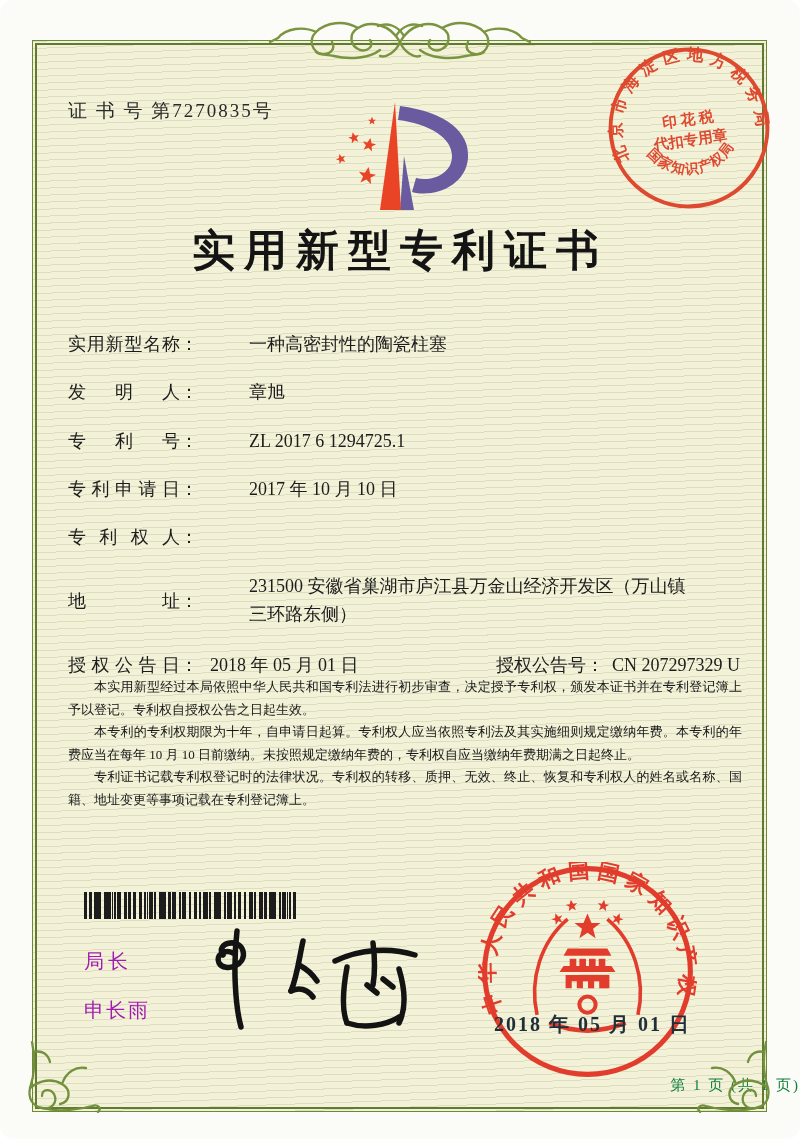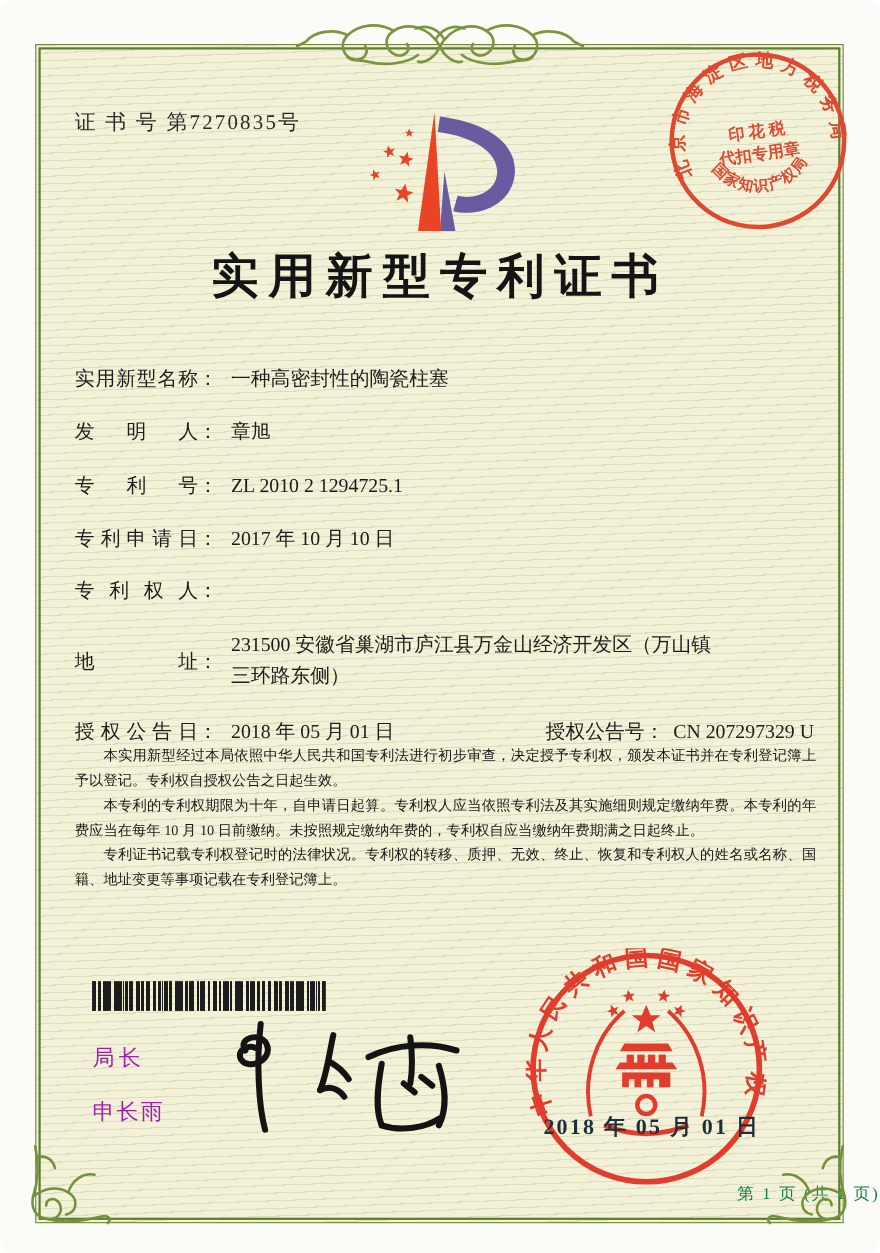--- a/index.html
+++ b/index.html
@@ -15,21 +15,21 @@
   .frame::after{content:"";position:absolute;inset:2px;border:2px solid #5e7b31;pointer-events:none;}
 
   .cert-no{left:68px;top:98px;font-size:19px;color:#2a2a2a;letter-spacing:2px;}
   .title{left:0;top:222px;width:100%;text-align:center;font-size:43px;font-weight:bold;
          letter-spacing:9px;color:#141414;}
 
   .fields{left:68px;top:332px;width:672px;font-size:18px;color:#1c1c1c;}
   .frow{display:flex;margin-bottom:24px;line-height:1.35;align-items:center;}
   .f-label{display:inline-block;width:112px;text-align:justify;text-align-last:justify;}
   .f-colon{margin-right:12px;}
-  .f-value{flex:1;}
+  .f-value{flex:1;margin-left:39px;}
   .addr-lines div{line-height:1.55;}
   .grant-right{margin-left:auto;display:flex;}
   .grant-right .f-colon{margin-right:8px;}
 
   .paras{left:68px;top:676px;width:674px;font-size:13px;line-height:1.74;color:#171717;
          text-align:justify;}
   .paras p{margin:0;text-indent:2em;}
 
   .barcode{left:84px;top:892px;width:212px;height:27px;
     background-image:
@@ -136,21 +136,21 @@
       <span class="f-value">一种高密封性的陶瓷柱塞</span>
     </div>
     <div class="frow">
       <span class="f-label">发明人</span>
         <span class="f-colon">：</span>
       <span class="f-value">章旭</span>
     </div>
     <div class="frow">
       <span class="f-label">专利号</span>
         <span class="f-colon">：</span>
-      <span class="f-value">ZL 2010 2 1294725.1</span>
+      <span class="f-value">ZL 2017 6 1294725.1</span>
     </div>
     <div class="frow">
       <span class="f-label">专利申请日</span>
         <span class="f-colon">：</span>
       <span class="f-value">2017 年 10 月 10 日</span>
     </div>
     <div class="frow">
       <span class="f-label">专利权人</span>
         <span class="f-colon">：</span>
     </div>

